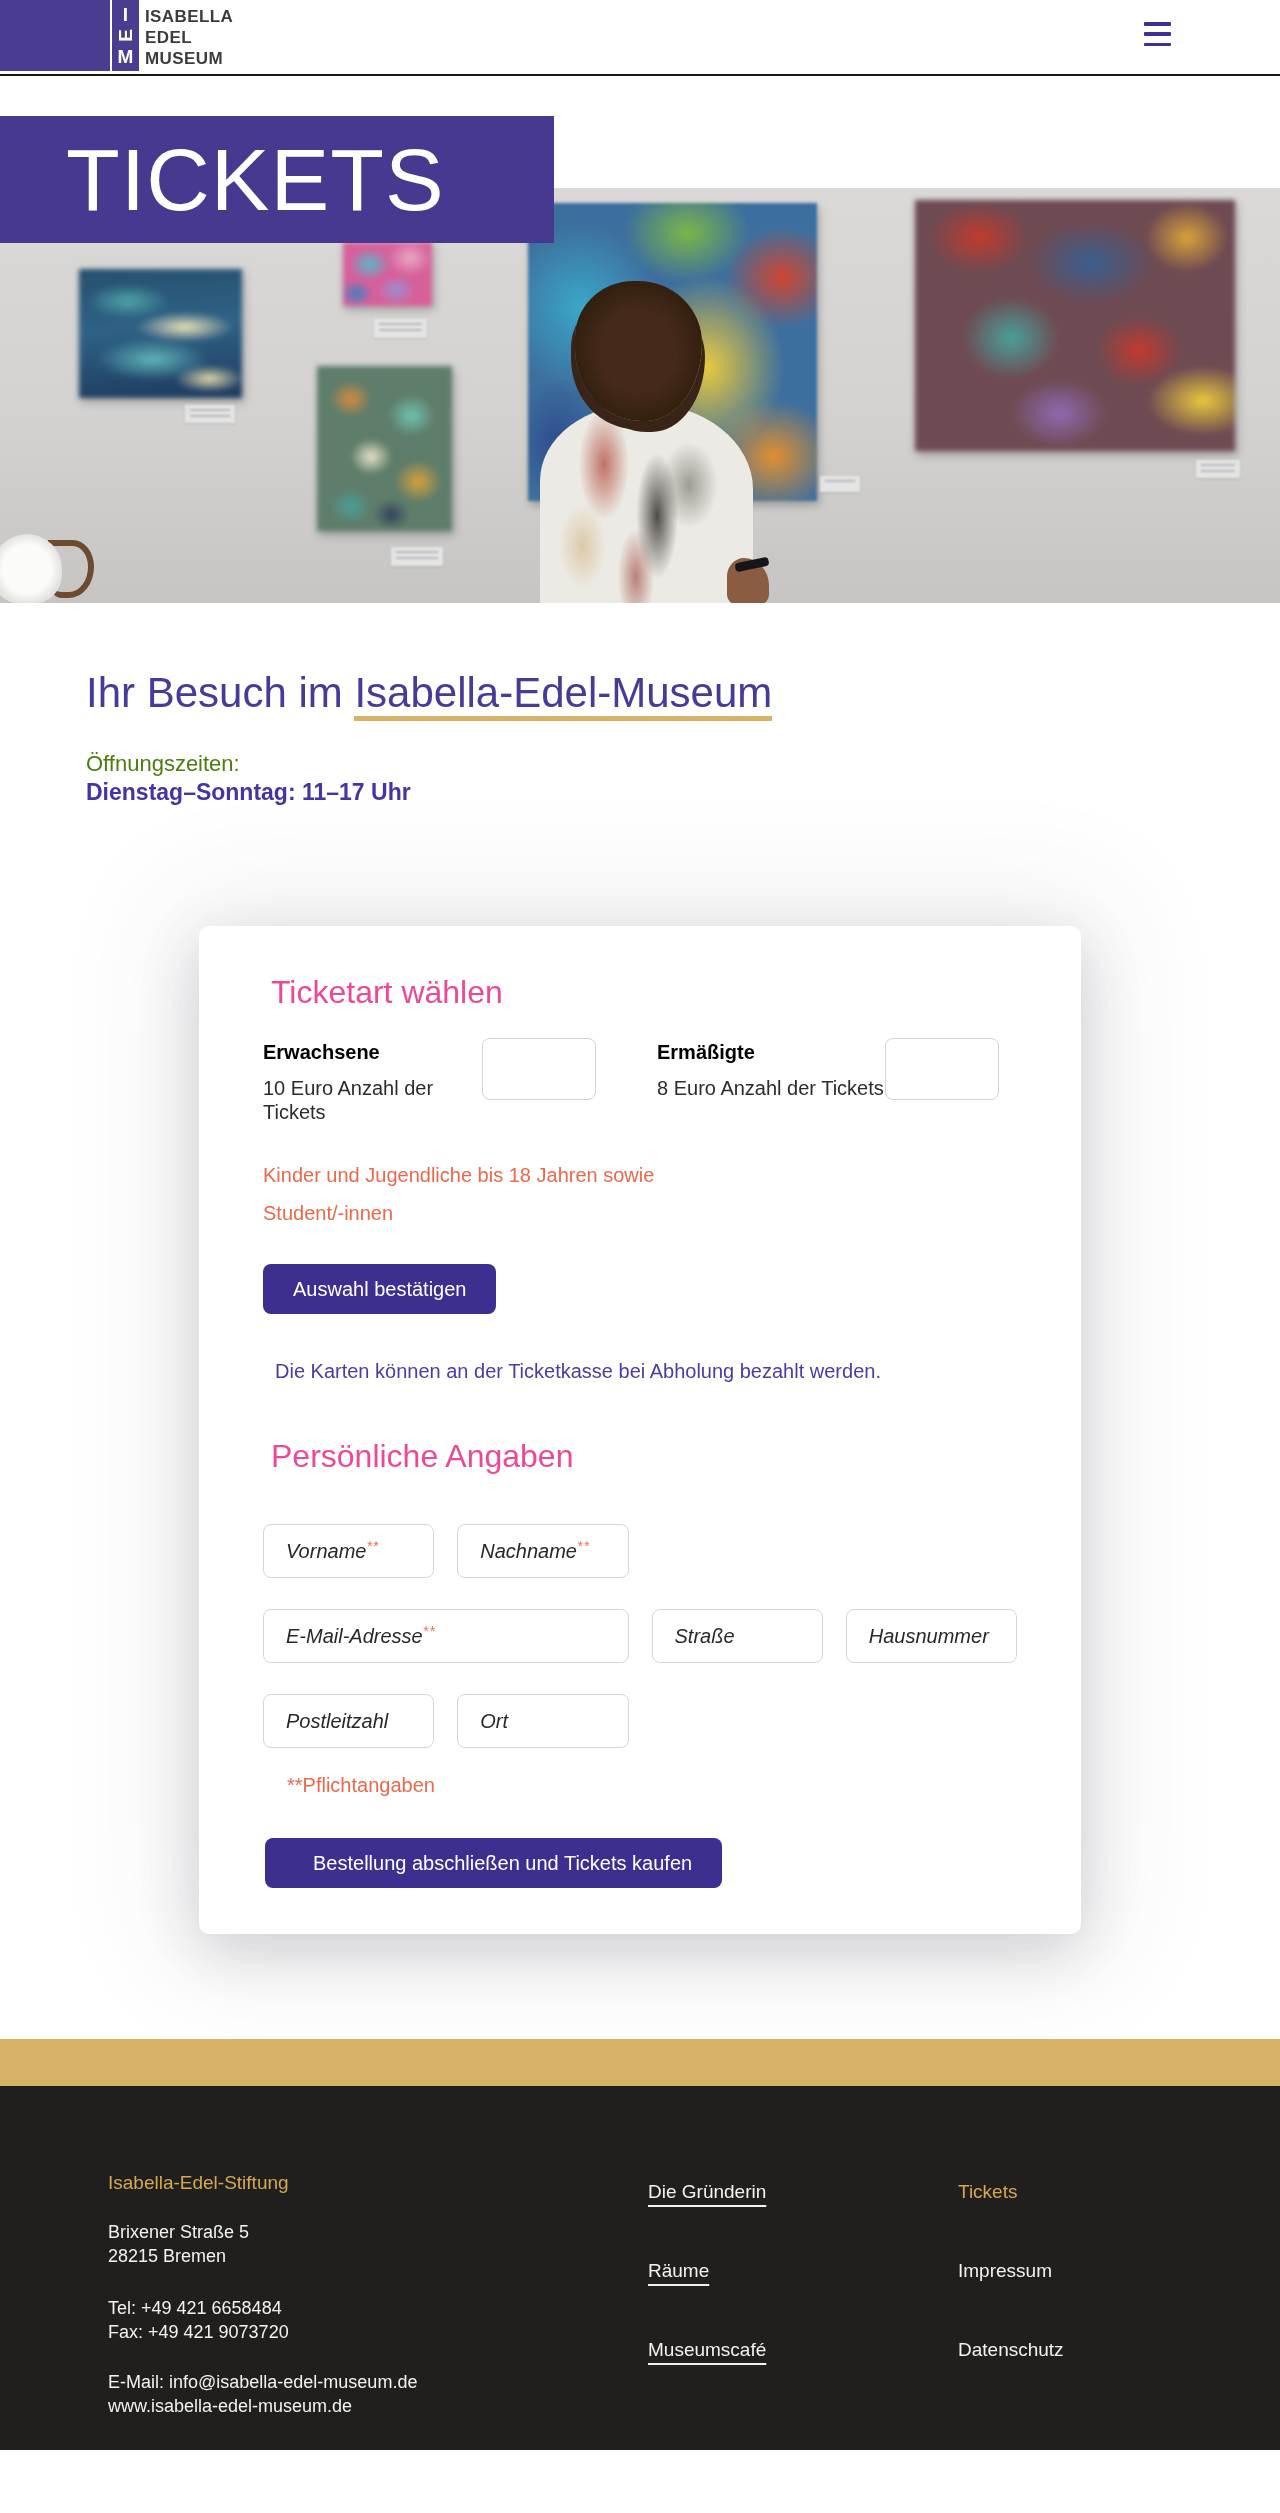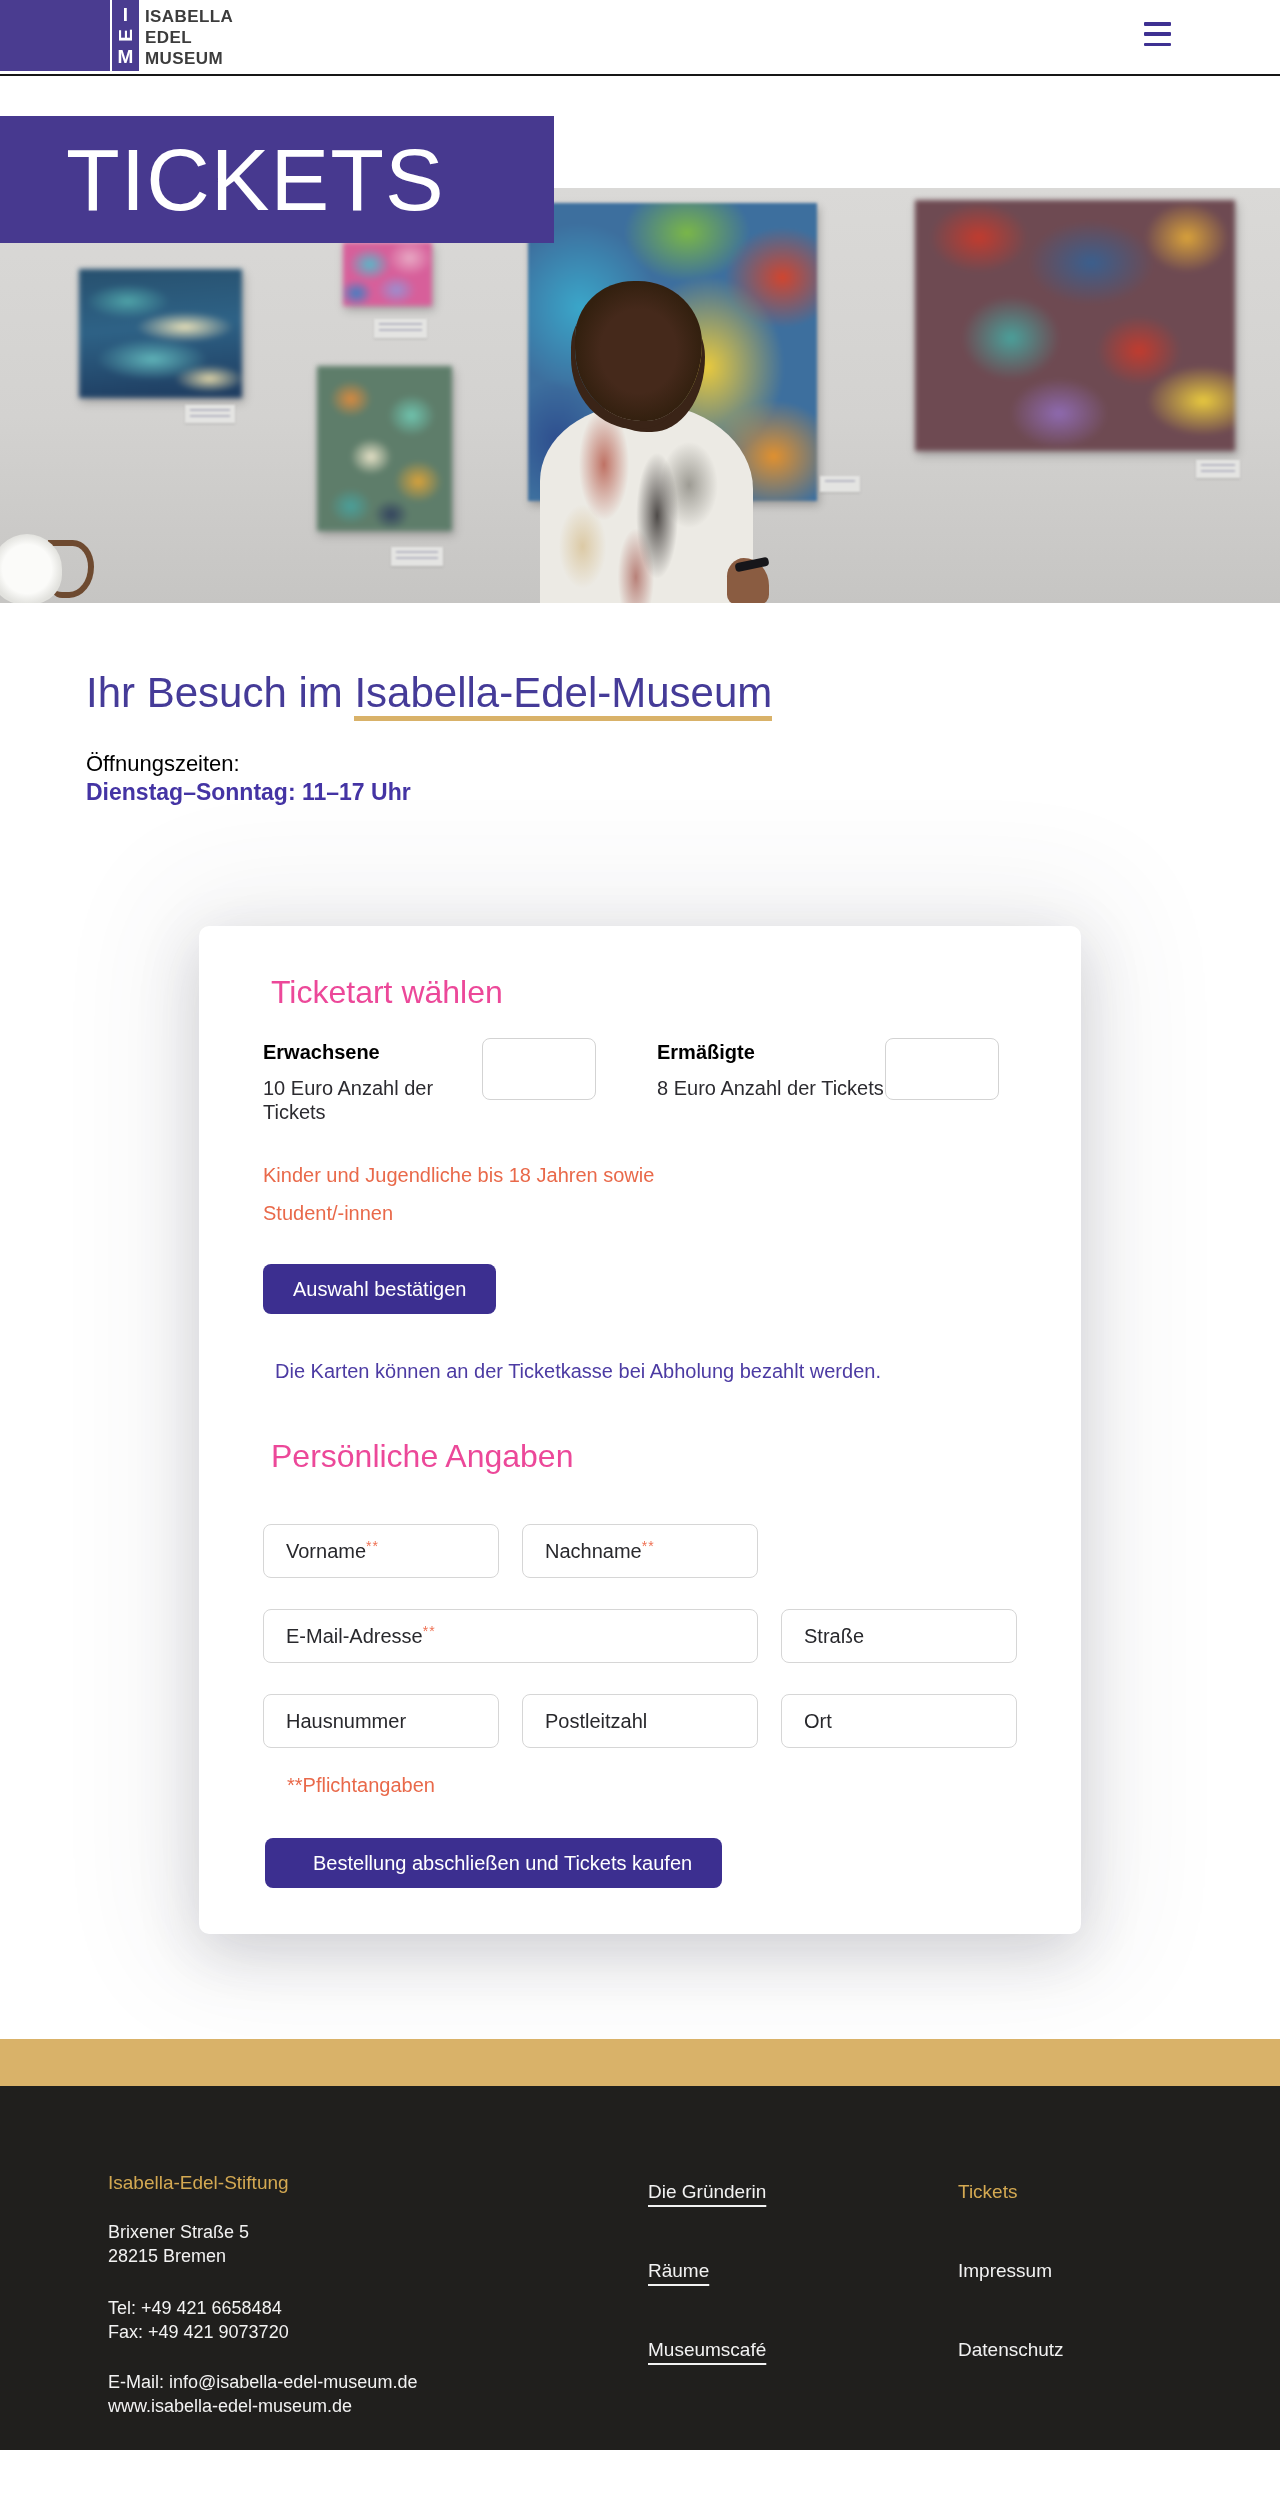--- a/index.html
+++ b/index.html
@@ -88,21 +88,21 @@
   .sculpture-handle { position:absolute; left:48px; top:352px; width:46px; height:58px; z-index:1;
     border:6px solid #6e4a30; border-left:none; border-radius:0 60% 70% 40%; background:transparent; filter:blur(0.5px); }
   .hero-banner { position:absolute; left:0; top:40px; width:554px; height:127px; background:#47398f; z-index:5; display:flex; align-items:center; }
   .hero-title { color:#ffffff; font-size:88px; font-weight:500; letter-spacing:1px; padding-left:66px; line-height:1; }
 
   
   .intro { padding:64px 0 0 86px; }
   .intro h2 { font-size:42px; font-weight:500; color:#453b98; line-height:52px; }
   .intro .hl { border-bottom:5px solid #d9b269; }
   .hours { margin-top:32px; }
-  .hours-label { font-size:22px; color:#000000; line-height:26px; }
+  .hours-label { font-size:22px; color:#4d7c0f; line-height:26px; }
   .hours-value { font-size:23px; font-weight:700; color:#4434a4; line-height:30px; }
 
   
   .card { width:882px; margin:119px auto 0 auto; background:#ffffff; border-radius:10px;
     padding:46px 64px 46px 64px;
     box-shadow:0 18px 60px rgba(40,40,60,0.18), 0 0 120px 30px rgba(60,60,80,0.08); }
   .card h3 { font-size:32px; font-weight:500; color:#ec4899; line-height:40px; margin-left:8px; }
   .ticket-row { display:flex; margin-top:26px; }
   .ticket-option { display:flex; align-items:flex-start; }
   .ticket-option.first { width:394px; }
@@ -111,21 +111,21 @@
   .ticket-label { font-size:20px; font-weight:700; color:#000000; line-height:24px; margin-top:2px; }
   .ticket-sublabel { font-size:20px; color:#2c2b30; line-height:24px; margin-top:12px; }
   .qty-input { width:114px; height:62px; border:1px solid #d3d3d3; border-radius:8px; background:#fff; font-size:22px; padding:0 12px; color:#222; outline:none; }
   .ticket-note { margin-top:38px; }
   .ticket-note div { font-size:20px; color:#e9694a; line-height:26px; }
   .ticket-note div + div { margin-top:12px; }
   .btn { display:inline-block; background:#3c2f90; color:#ffffff; font-size:20px; border:none; border-radius:8px; padding:13px 30px; line-height:24px; cursor:pointer; font-family:"Liberation Sans", sans-serif; }
   .confirm-btn { margin-top:38px; }
   .payment-note { margin-top:44px; margin-left:12px; font-size:20px; color:#4c3ba3; line-height:26px; }
   .h3-personal { margin-top:52px; }
-  .form-grid { margin-top:48px; display:grid; grid-template-columns:1fr 1fr 1fr; column-gap:23px; row-gap:31px; }
+  .form-grid { margin-top:48px; display:grid; grid-template-columns:1fr 1fr 1fr 1fr; column-gap:23px; row-gap:31px;font-style:italic; }
   .field { height:54px; border:1px solid #d6d6d6; border-radius:8px; background:#fff; display:flex; align-items:center; padding-left:22px; cursor:text; }
   .field.full { grid-column:1 / span 2; }
   .field-label { font-size:20px; color:#28282c; }
   .req { font-size:14px; color:#ef7053; position:relative; top:-5px; letter-spacing:1px; }
   .required-note { margin-top:24px; margin-left:24px; font-size:20px; color:#e9694a; line-height:26px; }
   .submit-btn { margin-top:40px; margin-left:2px;padding-left:48px; }
 
   
   .gold-bar { margin-top:105px; height:47px; background:#d9b269; }
   .site-footer { height:364px; background:#201f1d; display:grid; grid-template-columns:540px 310px 1fr; padding:86px 0 0 108px; }

